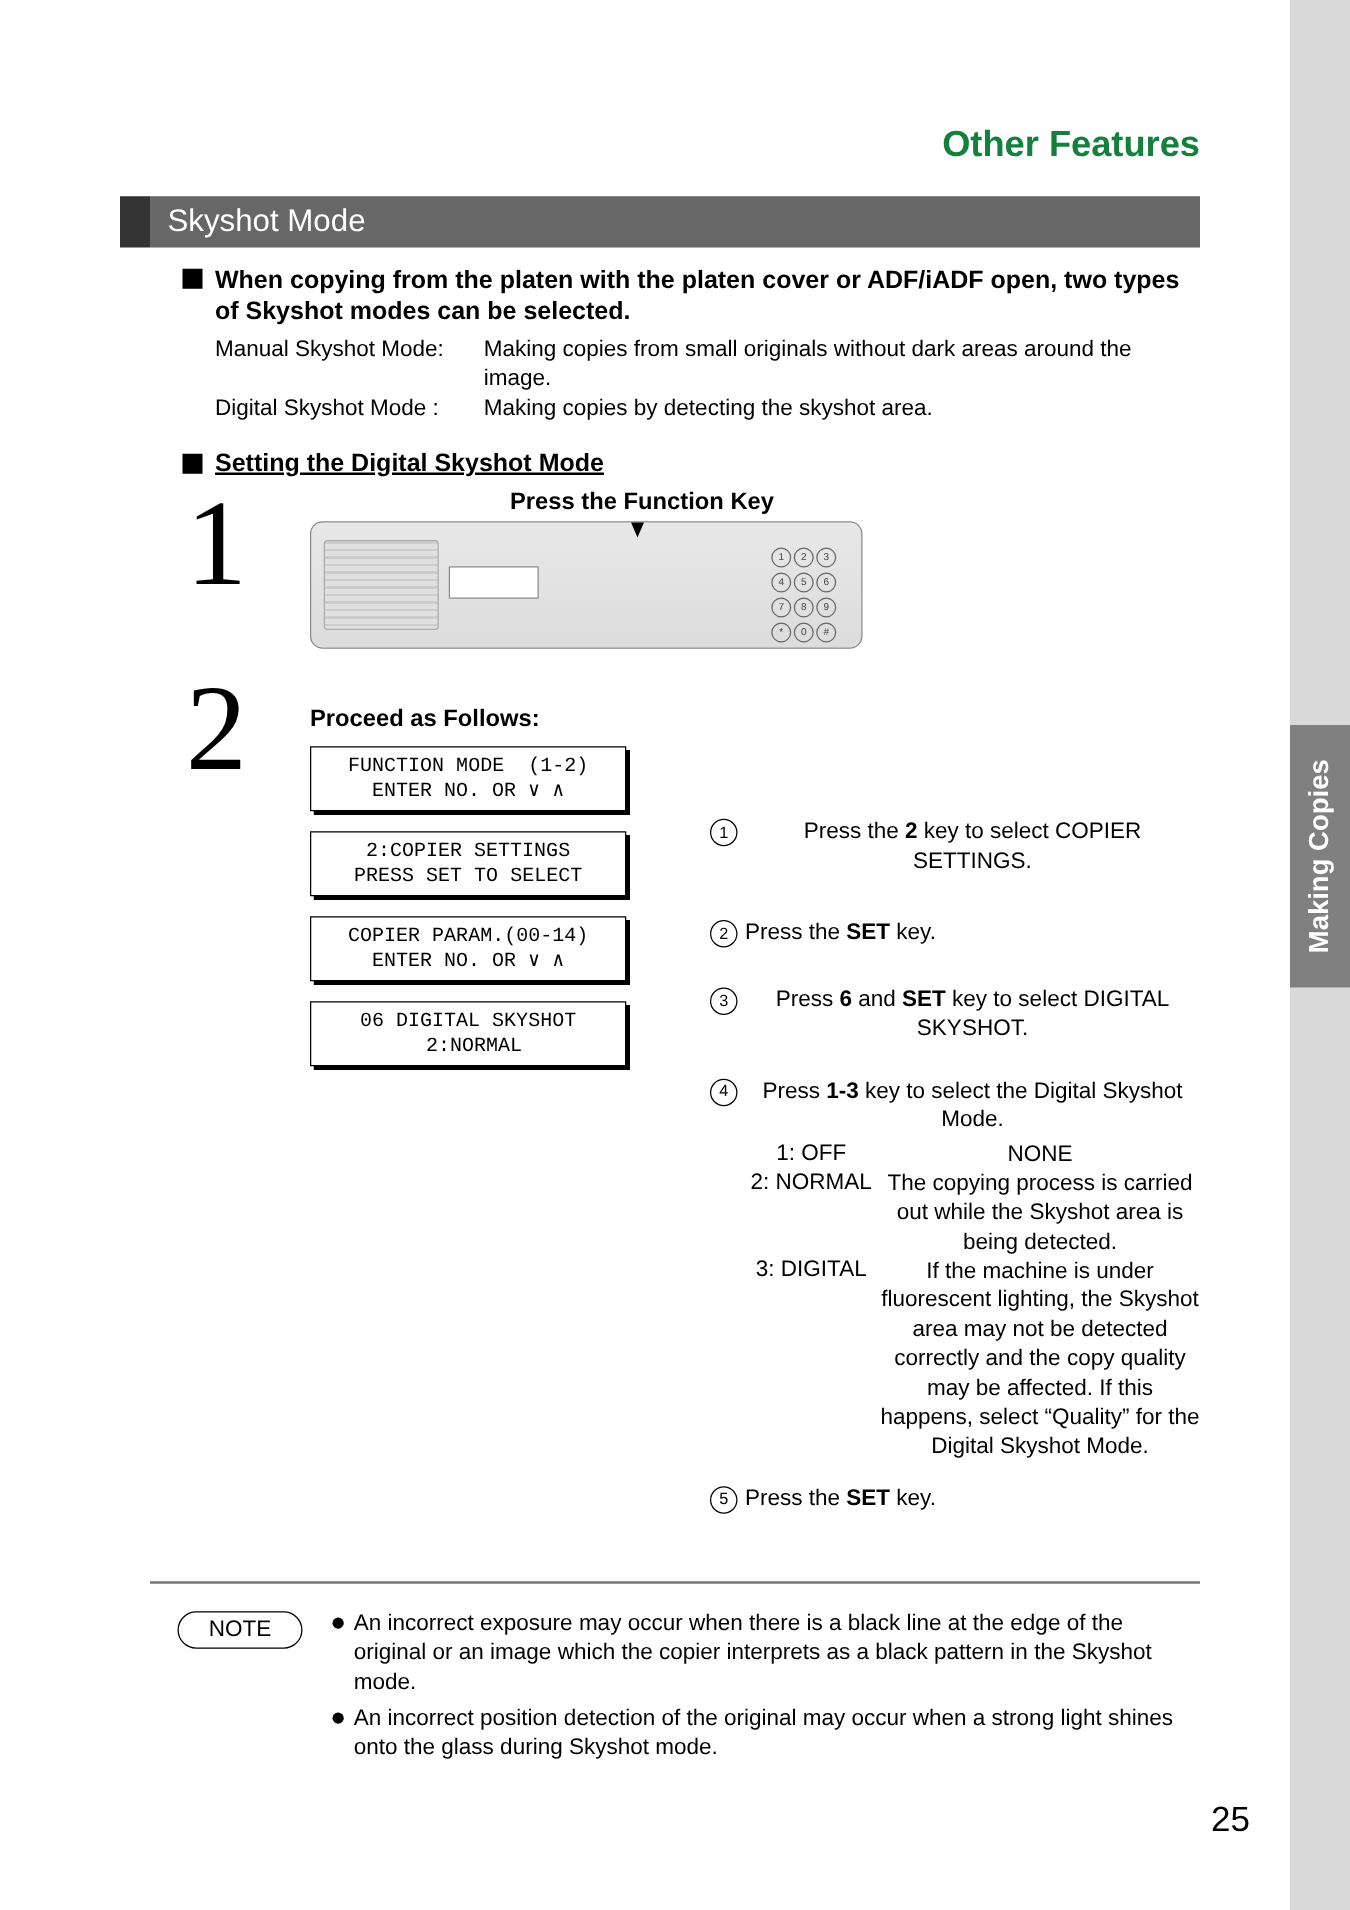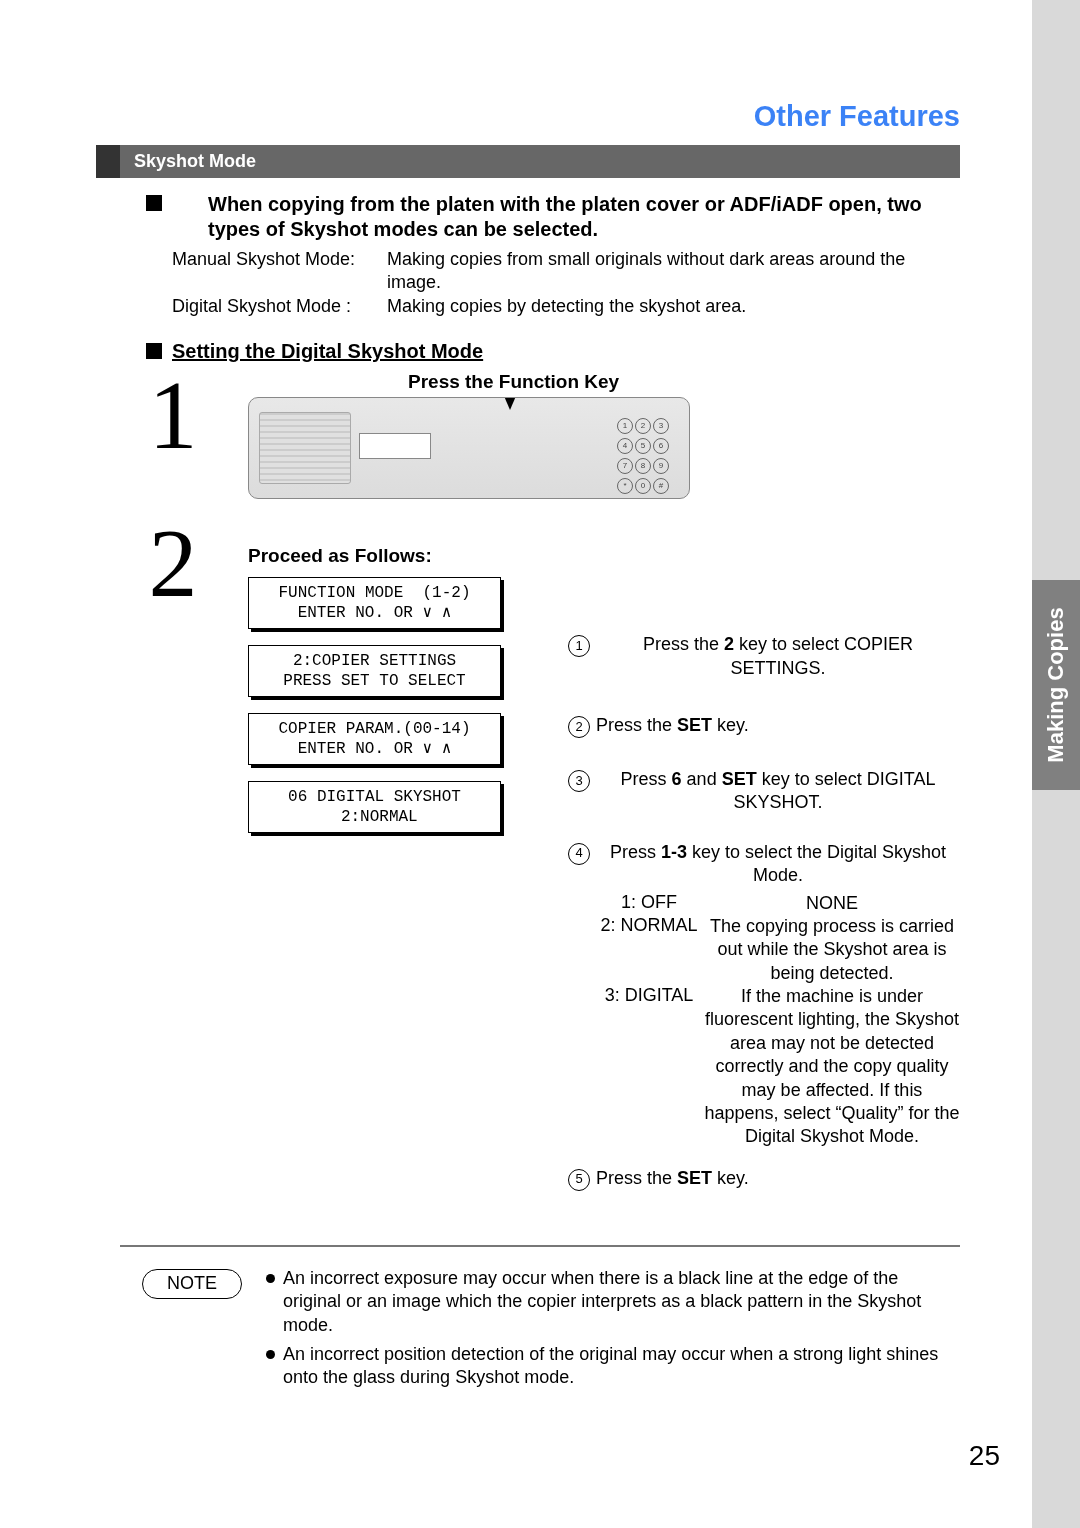--- a/index.html
+++ b/index.html
@@ -41,45 +41,44 @@
   .content {
     position: absolute;
     left: 120px;
     top: 100px;
     width: 840px;
   }
   .page-title {
     text-align: right;
     font-size: 29px;
     font-weight: bold;
-    color: #3b82f6;
-    margin: 0 0 12px 0;
+    color: #15803d;
+    margin: 0 0 24px 0;
   }
   .section-banner {
     background: #676767;
     color: #fff;
-    font-size: 18px;
-    font-weight: bold;
+    font-size: 25px;
+    font-weight: normal;
     padding: 6px 14px;
     margin: 0 0 14px 0;
     position: relative;
   }
   .section-banner::before {
     content: "";
     position: absolute;
     left: -24px;
     top: 0;
     bottom: 0;
     width: 24px;
     background: #333;
   }
   .bullet-block {
     display: flex;
     margin-bottom: 6px;
-    gap: 36px;
   }
   .square-bullet {
     width: 16px;
     height: 16px;
     background: #000;
     margin: 3px 10px 0 26px;
     flex: 0 0 16px;
   }
   .intro-bold {
     font-weight: bold;

